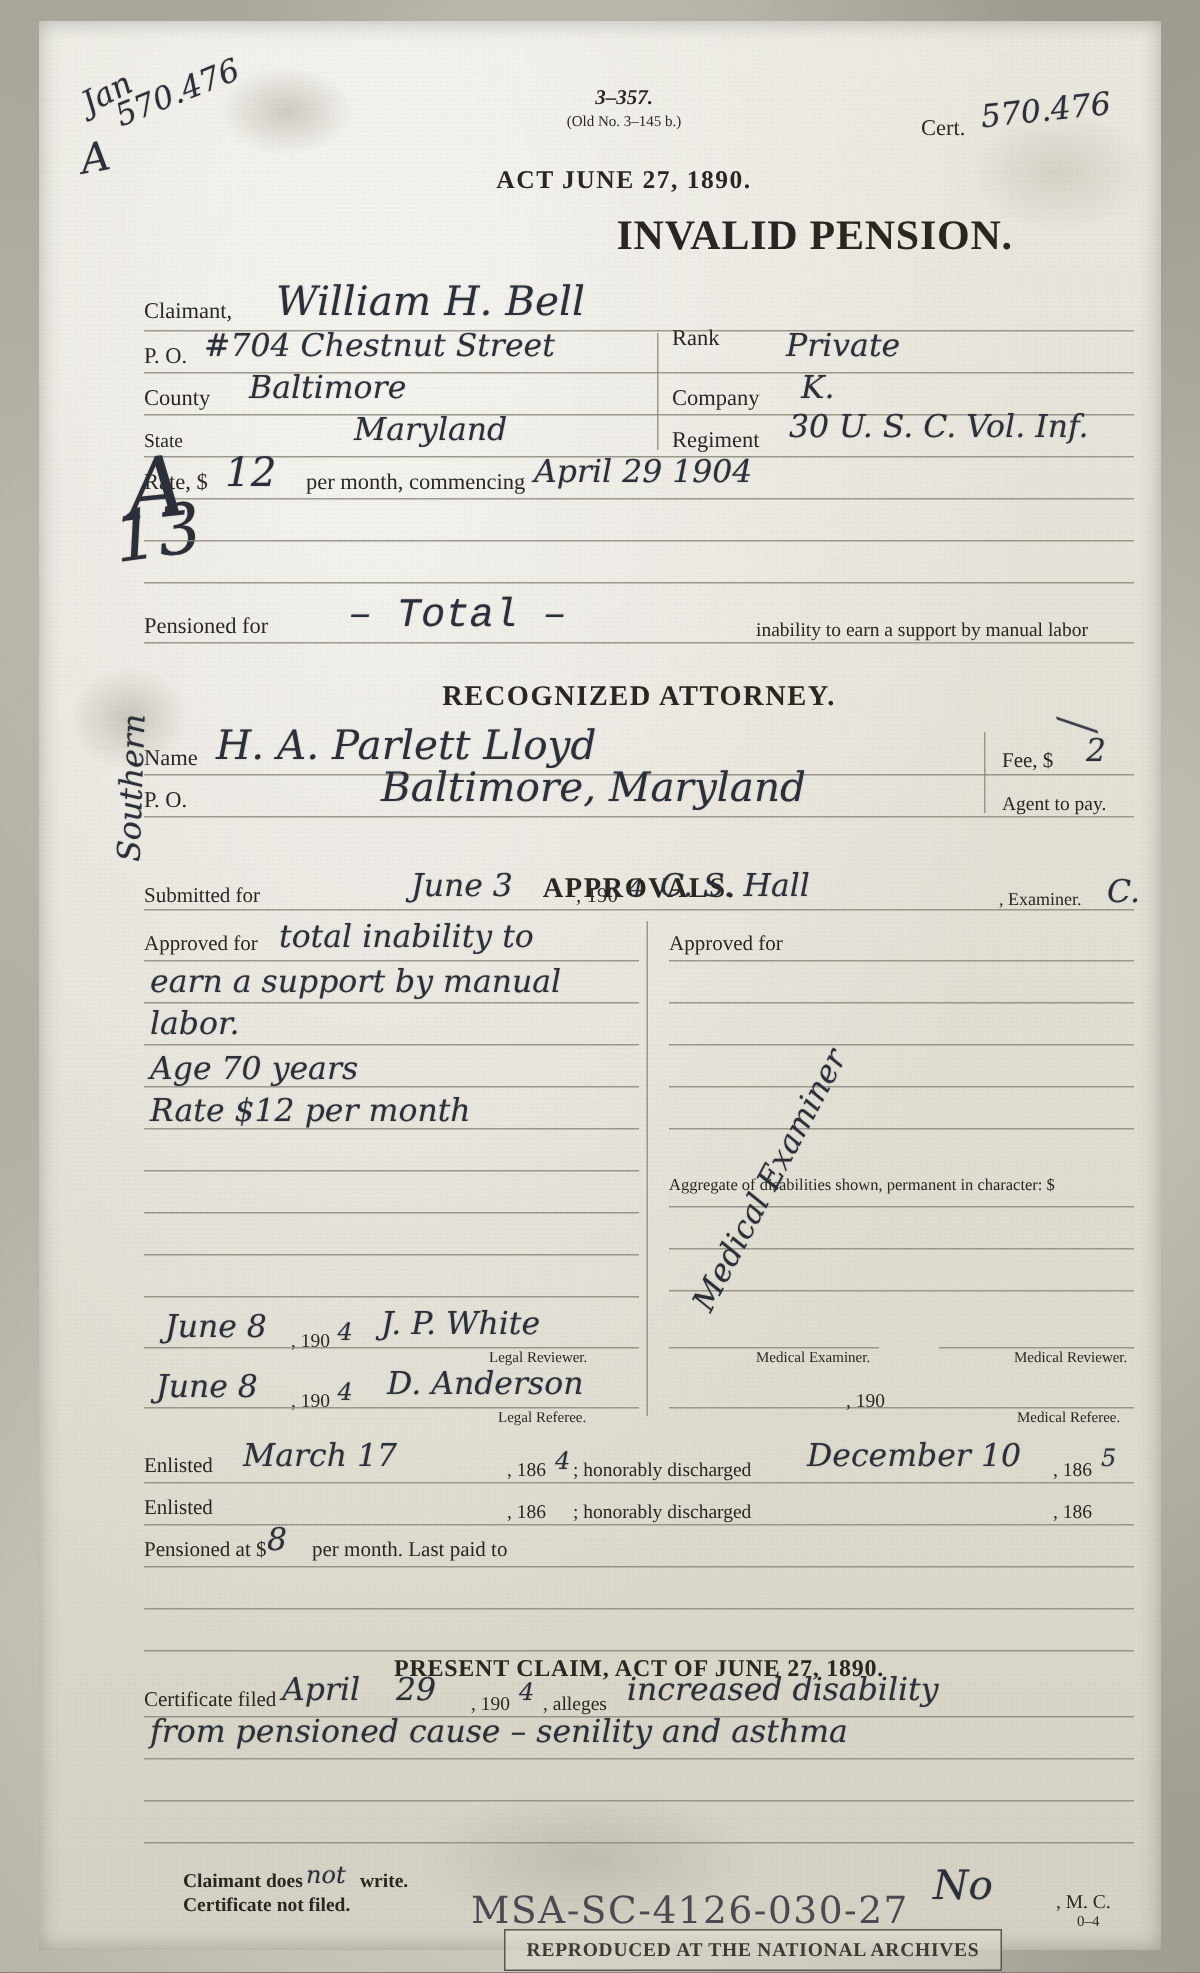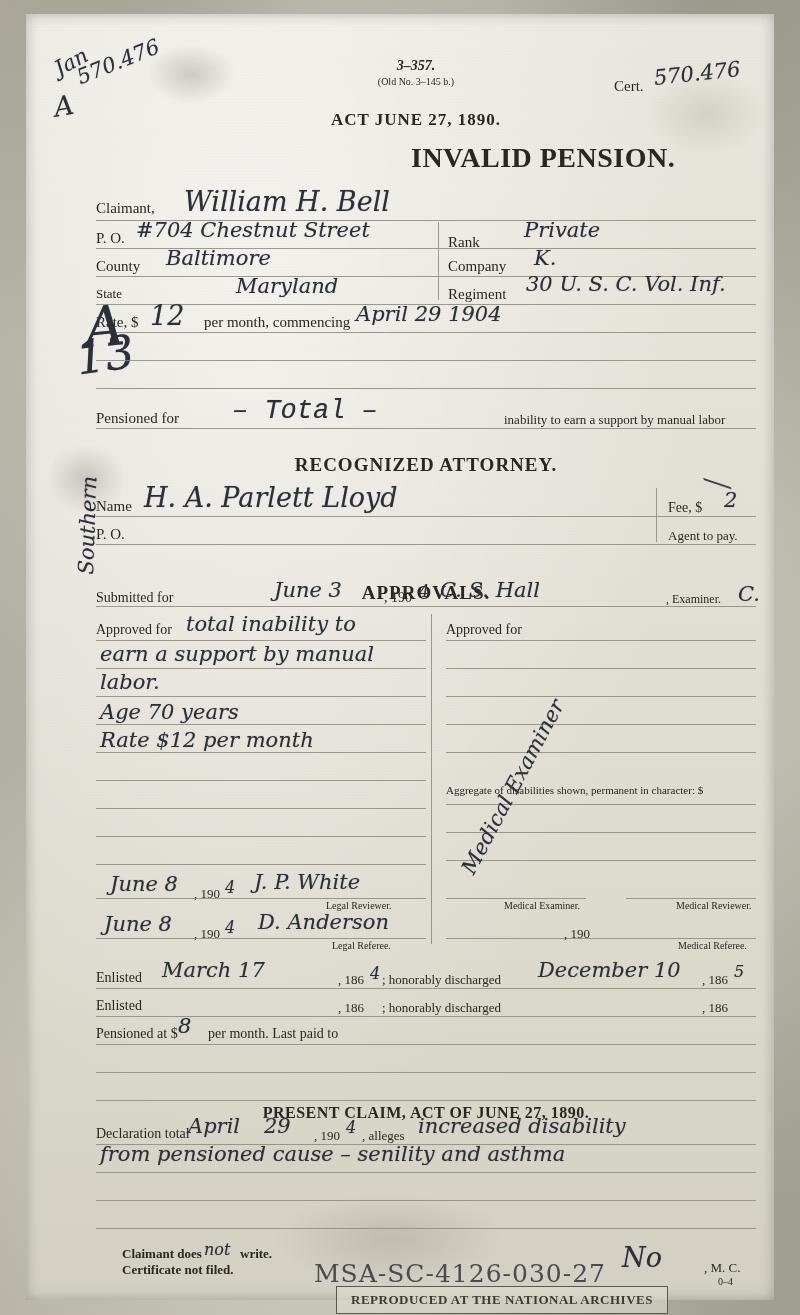--- a/index.html
+++ b/index.html
@@ -83,21 +83,21 @@
       <div class="pr b" style="left:385px;top:128px;font-size:28px;letter-spacing:.5px;">INVALID PENSION.</div>
 
       <div class="ln" style="left:70px;top:206px;width:660px;"></div>
       <div class="pr" style="left:70px;top:186px;font-size:15px;">Claimant,</div>
       <div class="hw big" style="left:158px;top:172px;">William H. Bell</div>
 
       <div class="ln" style="left:70px;top:234px;width:660px;"></div>
       <div class="pr" style="left:70px;top:216px;font-size:15px;">P. O.</div>
       <div class="hw md" style="left:110px;top:204px;">#704 Chestnut Street</div>
       <div class="vl" style="left:412px;top:208px;height:78px;"></div>
-      <div class="pr" style="left:422px;top:220px;font-size:15px;text-align:right;">Rank</div>
+      <div class="pr" style="left:422px;top:204px;font-size:15px;text-align:right;">Rank</div>
       <div class="hw md" style="left:498px;top:204px;">Private</div>
 
       <div class="ln" style="left:70px;top:262px;width:660px;"></div>
       <div class="pr" style="left:70px;top:244px;font-size:15px;">County</div>
       <div class="hw md" style="left:140px;top:232px;">Baltimore</div>
       <div class="pr" style="left:422px;top:244px;font-size:15px;">Company</div>
       <div class="hw md" style="left:508px;top:232px;">K.</div>
 
       <div class="ln" style="left:70px;top:290px;width:660px;"></div>
       <div class="pr" style="left:70px;top:272px;font-size:13px;">State</div>
@@ -125,20 +125,21 @@
       <div class="pr b ctr" style="left:200px;top:440px;width:400px;font-size:19px;letter-spacing:1px;">RECOGNIZED ATTORNEY.</div>
       <div class="ln" style="left:70px;top:502px;width:660px;"></div>
       <div class="pr" style="left:70px;top:484px;font-size:15px;">Name</div>
       <div class="hw big" style="left:118px;top:468px;">H. A. Parlett Lloyd</div>
       <div class="vl" style="left:630px;top:474px;height:54px;"></div>
       <div class="pr" style="left:642px;top:486px;font-size:14px;">Fee, $</div>
       <div class="hw md" style="left:698px;top:474px;">2</div>
 
       <div class="ln" style="left:70px;top:530px;width:660px;"></div>
       <div class="pr" style="left:70px;top:512px;font-size:15px;">P. O.</div>
+      <div class="hw big" style="left:228px;top:496px;">Baltimore,  Maryland</div>
       <div class="pr" style="left:642px;top:514px;font-size:13px;">Agent to pay.</div>
 
       <div class="hw md vert" style="left:48px;top:560px;">Southern</div>
       <div class="hw" style="left:690px;top:450px;font-size:30px;transform:rotate(70deg);transform-origin:left center;color:#3a3e4c;">⁄</div>
 
       <div class="pr b ctr" style="left:250px;top:568px;width:300px;font-size:19px;letter-spacing:1px;">APPROVALS.</div>
 
       <div class="ln" style="left:70px;top:592px;width:660px;"></div>
       <div class="pr" style="left:70px;top:576px;font-size:14px;">Submitted for</div>
       <div class="hw md" style="left:248px;top:564px;">June 3</div>
@@ -220,21 +221,21 @@
       <div class="pr" style="left:70px;top:1012px;font-size:14px;">Pensioned at $</div>
       <div class="hw md" style="left:152px;top:1000px;">8</div>
       <div class="pr" style="left:182px;top:1012px;font-size:14px;">per month.  Last paid to</div>
 
       <div class="ln" style="left:70px;top:1058px;width:660px;"></div>
       <div class="ln" style="left:70px;top:1086px;width:660px;"></div>
 
       <div class="pr b ctr" style="left:150px;top:1090px;width:500px;font-size:16px;letter-spacing:.5px;">PRESENT CLAIM, ACT OF JUNE 27, 1890.</div>
 
       <div class="ln" style="left:70px;top:1130px;width:660px;"></div>
-      <div class="pr" style="left:70px;top:1112px;font-size:14px;">Declaration total</div>
+      <div class="pr" style="left:70px;top:1112px;font-size:14px;">Certificate filed</div>
       <div class="hw md" style="left:162px;top:1100px;">April</div>
       <div class="hw md" style="left:238px;top:1100px;">29</div>
       <div class="pr" style="left:288px;top:1114px;font-size:13px;">, 190</div>
       <div class="hw sm" style="left:320px;top:1104px;">4</div>
       <div class="pr" style="left:336px;top:1114px;font-size:13px;">, alleges</div>
       <div class="hw md" style="left:392px;top:1100px;">increased disability</div>
 
       <div class="ln" style="left:70px;top:1158px;width:660px;"></div>
       <div class="hw md" style="left:74px;top:1128px;">from pensioned cause – senility and asthma</div>
 

